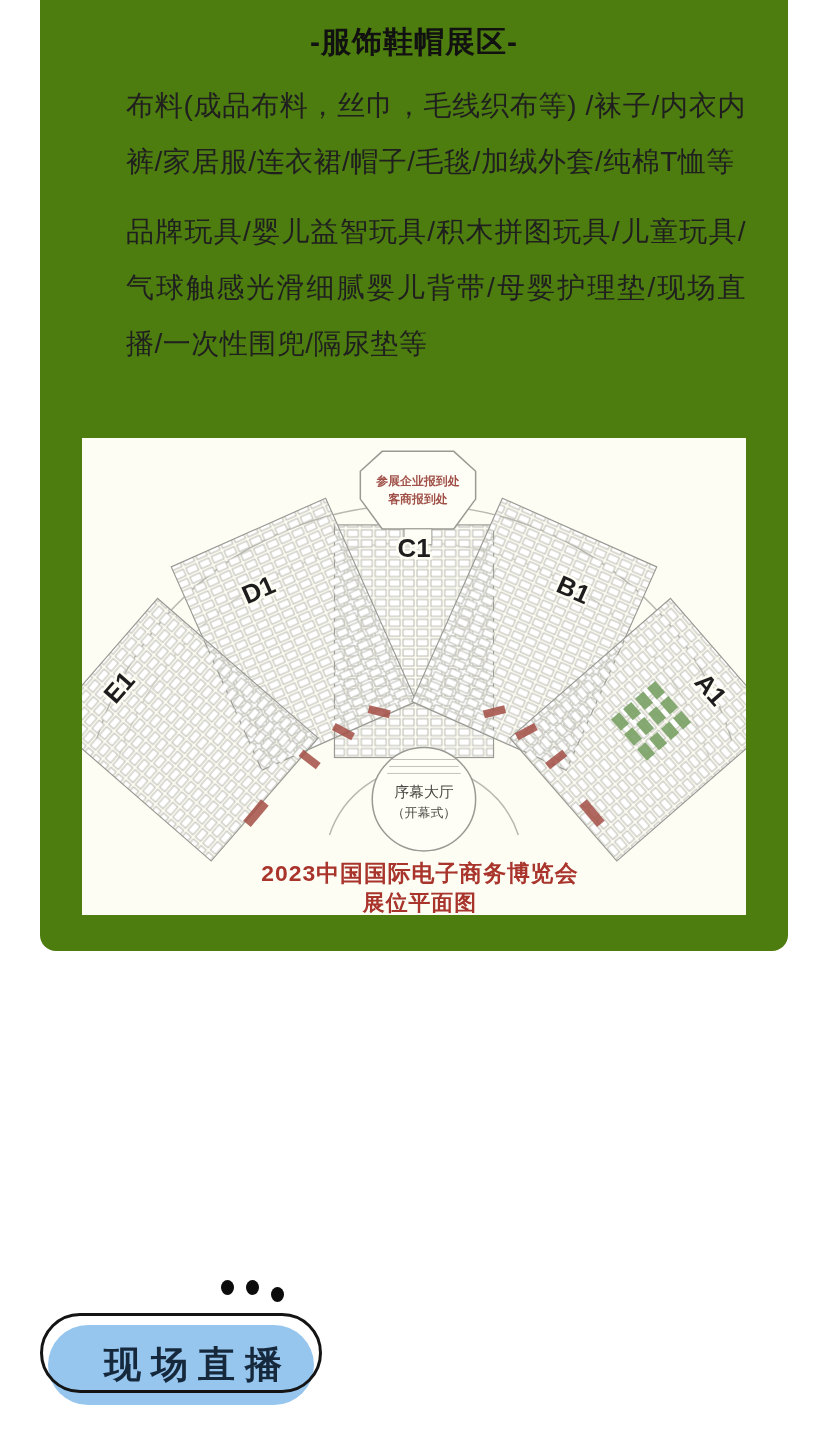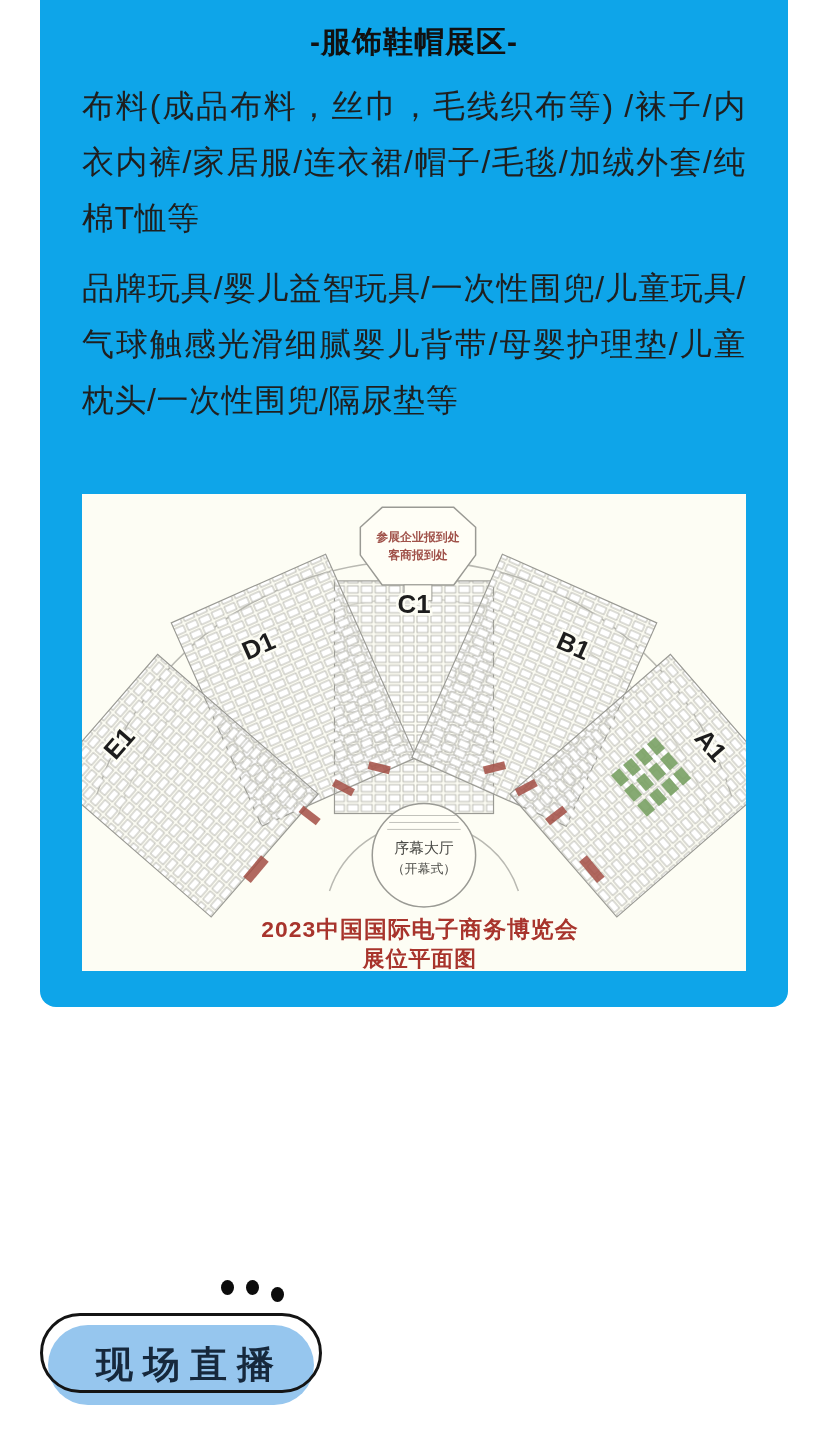--- a/index.html
+++ b/index.html
@@ -8,41 +8,42 @@
     width: 828px; height: 1435px;
     background: #ffffff;
     font-family: "Liberation Sans", "DejaVu Sans", sans-serif;
     position: relative;
     overflow: hidden;
   }
   .card {
     position: absolute;
     left: 40px; top: 0;
     width: 748px;
-    background: #0ea5e9;
+    background: #4d7c0f;
     border-radius: 0 0 16px 16px;
     padding: 20px 42px 36px 42px;
   }
   .section-heading {
     font-size: 30px;
     font-weight: 700;
     color: #111111;
     text-align: center;
     line-height: 44px;
     letter-spacing: 1px;
   }
   .section-heading.second { margin-top: 70px; }
   .section-body {
     margin-top: 14px;
-    font-size: 32px;
+    font-size: 28px;
     font-weight: 400;
     color: #1f1f1f;
     line-height: 56px;
     letter-spacing: 0.5px;
     text-align: justify;
+    margin-left: 44px;
   }
   .floorplan {
     margin-top: 66px;
     width: 664px;
     height: 477px;
     background: #fdfdf4;
     overflow: hidden;
     text-decoration: underline;
   }
   .floorplan svg { display: block; }
@@ -76,21 +77,21 @@
     position: absolute;
     left: 0; top: 0;
     width: 282px; height: 80px;
     border: 3px solid #141414;
     border-radius: 42px;
     background: transparent;
     z-index: 3;
   }
   .live-btn-label {
     position: absolute;
-    left: 4px; top: 12px;
+    left: 12px; top: 12px;
     width: 282px; height: 80px;
     display: flex;
     align-items: center;
     justify-content: center;
     font-size: 37px;
     font-weight: 700;
     color: #16283c;
     letter-spacing: 10px;
     text-indent: 10px;
     z-index: 2;
@@ -112,21 +113,21 @@
   .fp-green { fill: #79a164; opacity: 0.9; }
 </style>
 </head>
 <body>
 
 <div class="card">
 
   <div class="section-heading">-服饰鞋帽展区-</div>
   <div class="section-body">布料(成品布料，丝巾，毛线织布等) /袜子/内衣内裤/家居服/连衣裙/帽子/毛毯/加绒外套/纯棉T恤等</div>
 
-  <div class="section-body">品牌玩具/婴儿益智玩具/一次性围兜/儿童玩具/气球触感光滑细腻婴儿背带/母婴护理垫/儿童枕头/一次性围兜/隔尿垫等</div>
+  <div class="section-body">品牌玩具/婴儿益智玩具/积木拼图玩具/儿童玩具/气球触感光滑细腻婴儿背带/母婴护理垫/现场直播/一次性围兜/隔尿垫等</div>
 
   <div class="floorplan">
     <svg width="664" height="477" viewBox="0 0 668 477" xmlns="http://www.w3.org/2000/svg">
       <defs>
         <pattern id="booth" width="14" height="10" patternUnits="userSpaceOnUse">
           <rect x="1" y="1" width="11" height="7" fill="#ffffff" stroke="#a8a8a0" stroke-width="0.8"></rect>
         </pattern>
       </defs>
 
       <rect width="668" height="477" fill="#fdfdf4"></rect>

